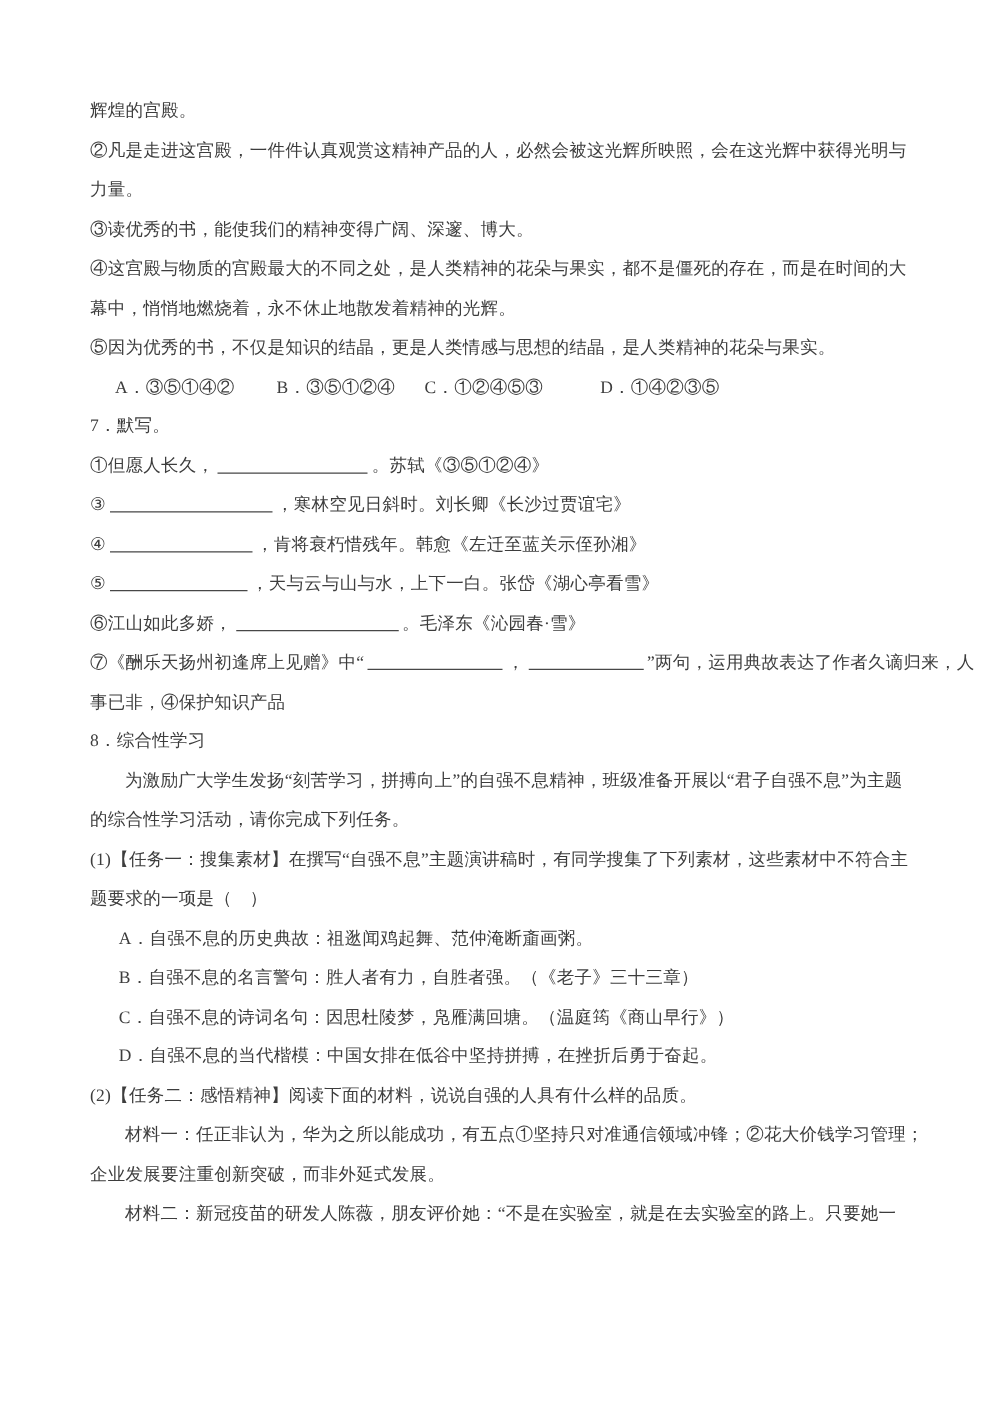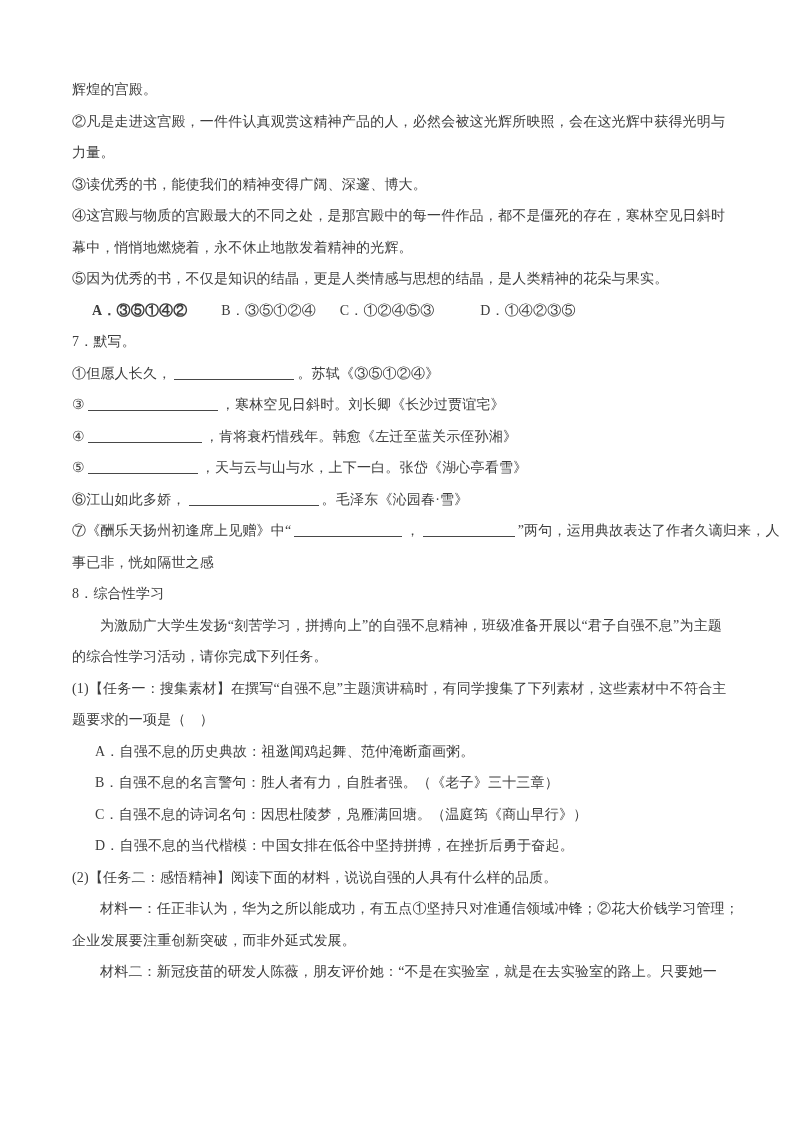--- a/index.html
+++ b/index.html
@@ -13,21 +13,21 @@
     font-size:14px;
     color:#3d3d3d;
     line-height:31.5px;
     overflow:hidden;
     border-radius:31px;
   }
   .ln{margin:0;white-space:nowrap;letter-spacing:0.2px;}
   .i2{text-indent:28px;}           
   .opt-indent{padding-left:23px;}  
   .q6opts{padding-left:20px;}
-  .q6opts .o-a{margin-right:30px;font-weight:bold;}
+  .q6opts .o-a{margin-right:30px;}
   .q6opts .o-b{margin-right:20px;}
   .q6opts .o-c{margin-right:42px;}
   .blank{
     display:inline-block;
     height:14px;
     border-bottom:1px solid #474747;
     vertical-align:-2px;
     margin:0 3px;
   }
   .bw120{width:120px;} .bw122{width:122px;} .bw130{width:130px;}
@@ -36,21 +36,21 @@
 </style>
 </head>
 <body>
 
 <div class="page">
 
   <p class="ln">辉煌的宫殿。</p>
   <p class="ln">②凡是走进这宫殿，一件件认真观赏这精神产品的人，必然会被这光辉所映照，会在这光辉中获得光明与</p>
   <p class="ln">力量。</p>
   <p class="ln">③读优秀的书，能使我们的精神变得广阔、深邃、博大。</p>
-  <p class="ln">④这宫殿与物质的宫殿最大的不同之处，是那宫殿中的每一件作品，都不是僵死的存在，寒林空见日斜时</p>
+  <p class="ln">④这宫殿与物质的宫殿最大的不同之处，是人类精神的花朵与果实，都不是僵死的存在，而是在时间的大</p>
   <p class="ln">幕中，悄悄地燃烧着，永不休止地散发着精神的光辉。</p>
   <p class="ln">⑤因为优秀的书，不仅是知识的结晶，更是人类情感与思想的结晶，是人类精神的花朵与果实。</p>
 
   <p class="ln q6opts">
     <span class="o-a">A．③⑤①④②</span>
     <span class="o-b">B．③⑤①②④</span>
     <span class="o-c">C．①②④⑤③</span>
     <span class="o-d">D．①④②③⑤</span>
   </p>
 
@@ -67,21 +67,21 @@
   </p>
   <p class="ln">
     <span>⑤</span><span class="blank bw110"></span><span>，天与云与山与水，上下一白。张岱《湖心亭看雪》</span>
   </p>
   <p class="ln">
     <span>⑥江山如此多娇，</span><span class="blank bw130"></span><span>。毛泽东《沁园春·雪》</span>
   </p>
   <p class="ln">
     <span>⑦《酬乐天扬州初逢席上见赠》中“</span><span class="blank bw108"></span><span>，</span><span class="blank bw92"></span><span>”两句，运用典故表达了作者久谪归来，人</span>
   </p>
-  <p class="ln">事已非，恍如隔世之感</p>
+  <p class="ln">事已非，④保护知识产品</p>
 
   <p class="ln">8．综合性学习</p>
   <p class="ln i2">为激励广大学生发扬“刻苦学习，拼搏向上”的自强不息精神，班级准备开展以“君子自强不息”为主题</p>
   <p class="ln">的综合性学习活动，请你完成下列任务。</p>
 
   <p class="ln">(1)【任务一：搜集素材】在撰写“自强不息”主题演讲稿时，有同学搜集了下列素材，这些素材中不符合主</p>
   <p class="ln">题要求的一项是（　）</p>
 
   <p class="ln opt-indent">A．自强不息的历史典故：祖逖闻鸡起舞、范仲淹断齑画粥。</p>
   <p class="ln opt-indent">B．自强不息的名言警句：胜人者有力，自胜者强。（《老子》三十三章）</p>

